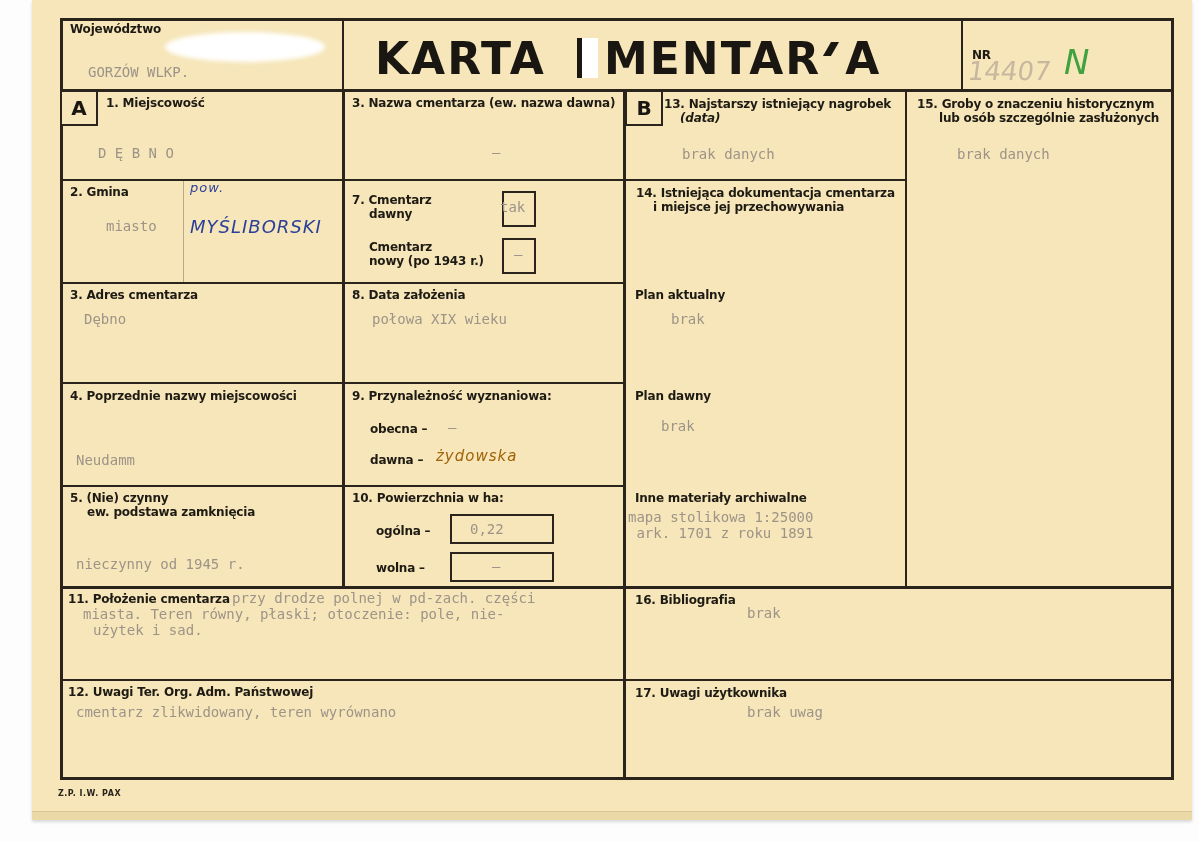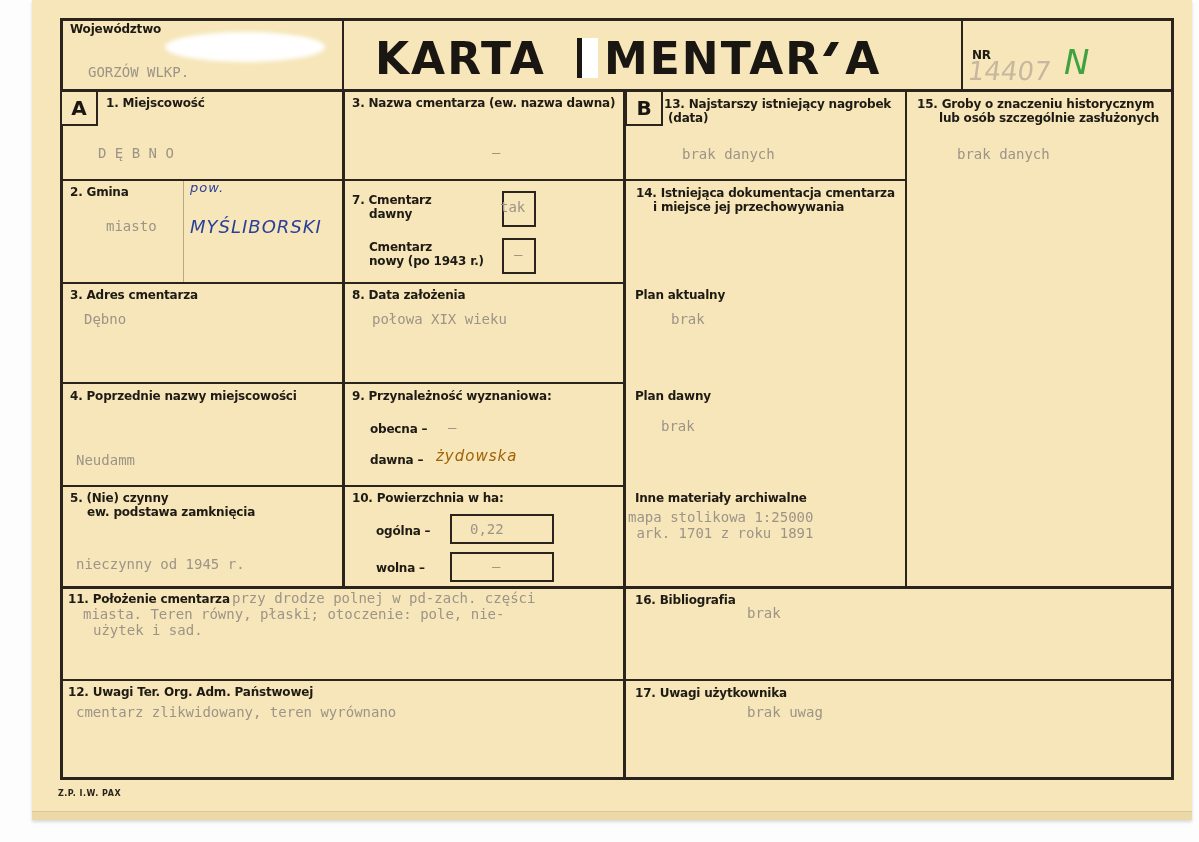--- a/index.html
+++ b/index.html
@@ -125,21 +125,21 @@
   <div class="typed" style="left:18px;top:5px;">0,22</div>
 </div>
 <div class="lbl" style="left:376px;top:561px;">wolna –</div>
 <div class="box" style="left:450px;top:552px;width:100px;height:26px;">
   <div class="typed" style="left:40px;top:4px;">–</div>
 </div>
 
 <div class="letterbox" style="left:625px;top:90px;width:34px;height:32px;">B</div>
 <div class="lbl" style="left:664px;top:97px;">
   <span>13. Najstarszy istniejący nagrobek</span>
-  <span class="ind" style="padding-left:4px;">(data)</span>
+  <span class="ind" style="padding-left:16px;font-style:italic;">(data)</span>
 </div>
 <div class="typed" style="left:682px;top:146px;">brak danych</div>
 
 <div class="lbl" style="left:636px;top:186px;">
   <span>14. Istniejąca dokumentacja cmentarza</span>
   <span class="ind">i miejsce jej przechowywania</span>
 </div>
 
 <div class="lbl" style="left:635px;top:288px;">Plan aktualny</div>
 <div class="typed" style="left:671px;top:311px;">brak</div>

